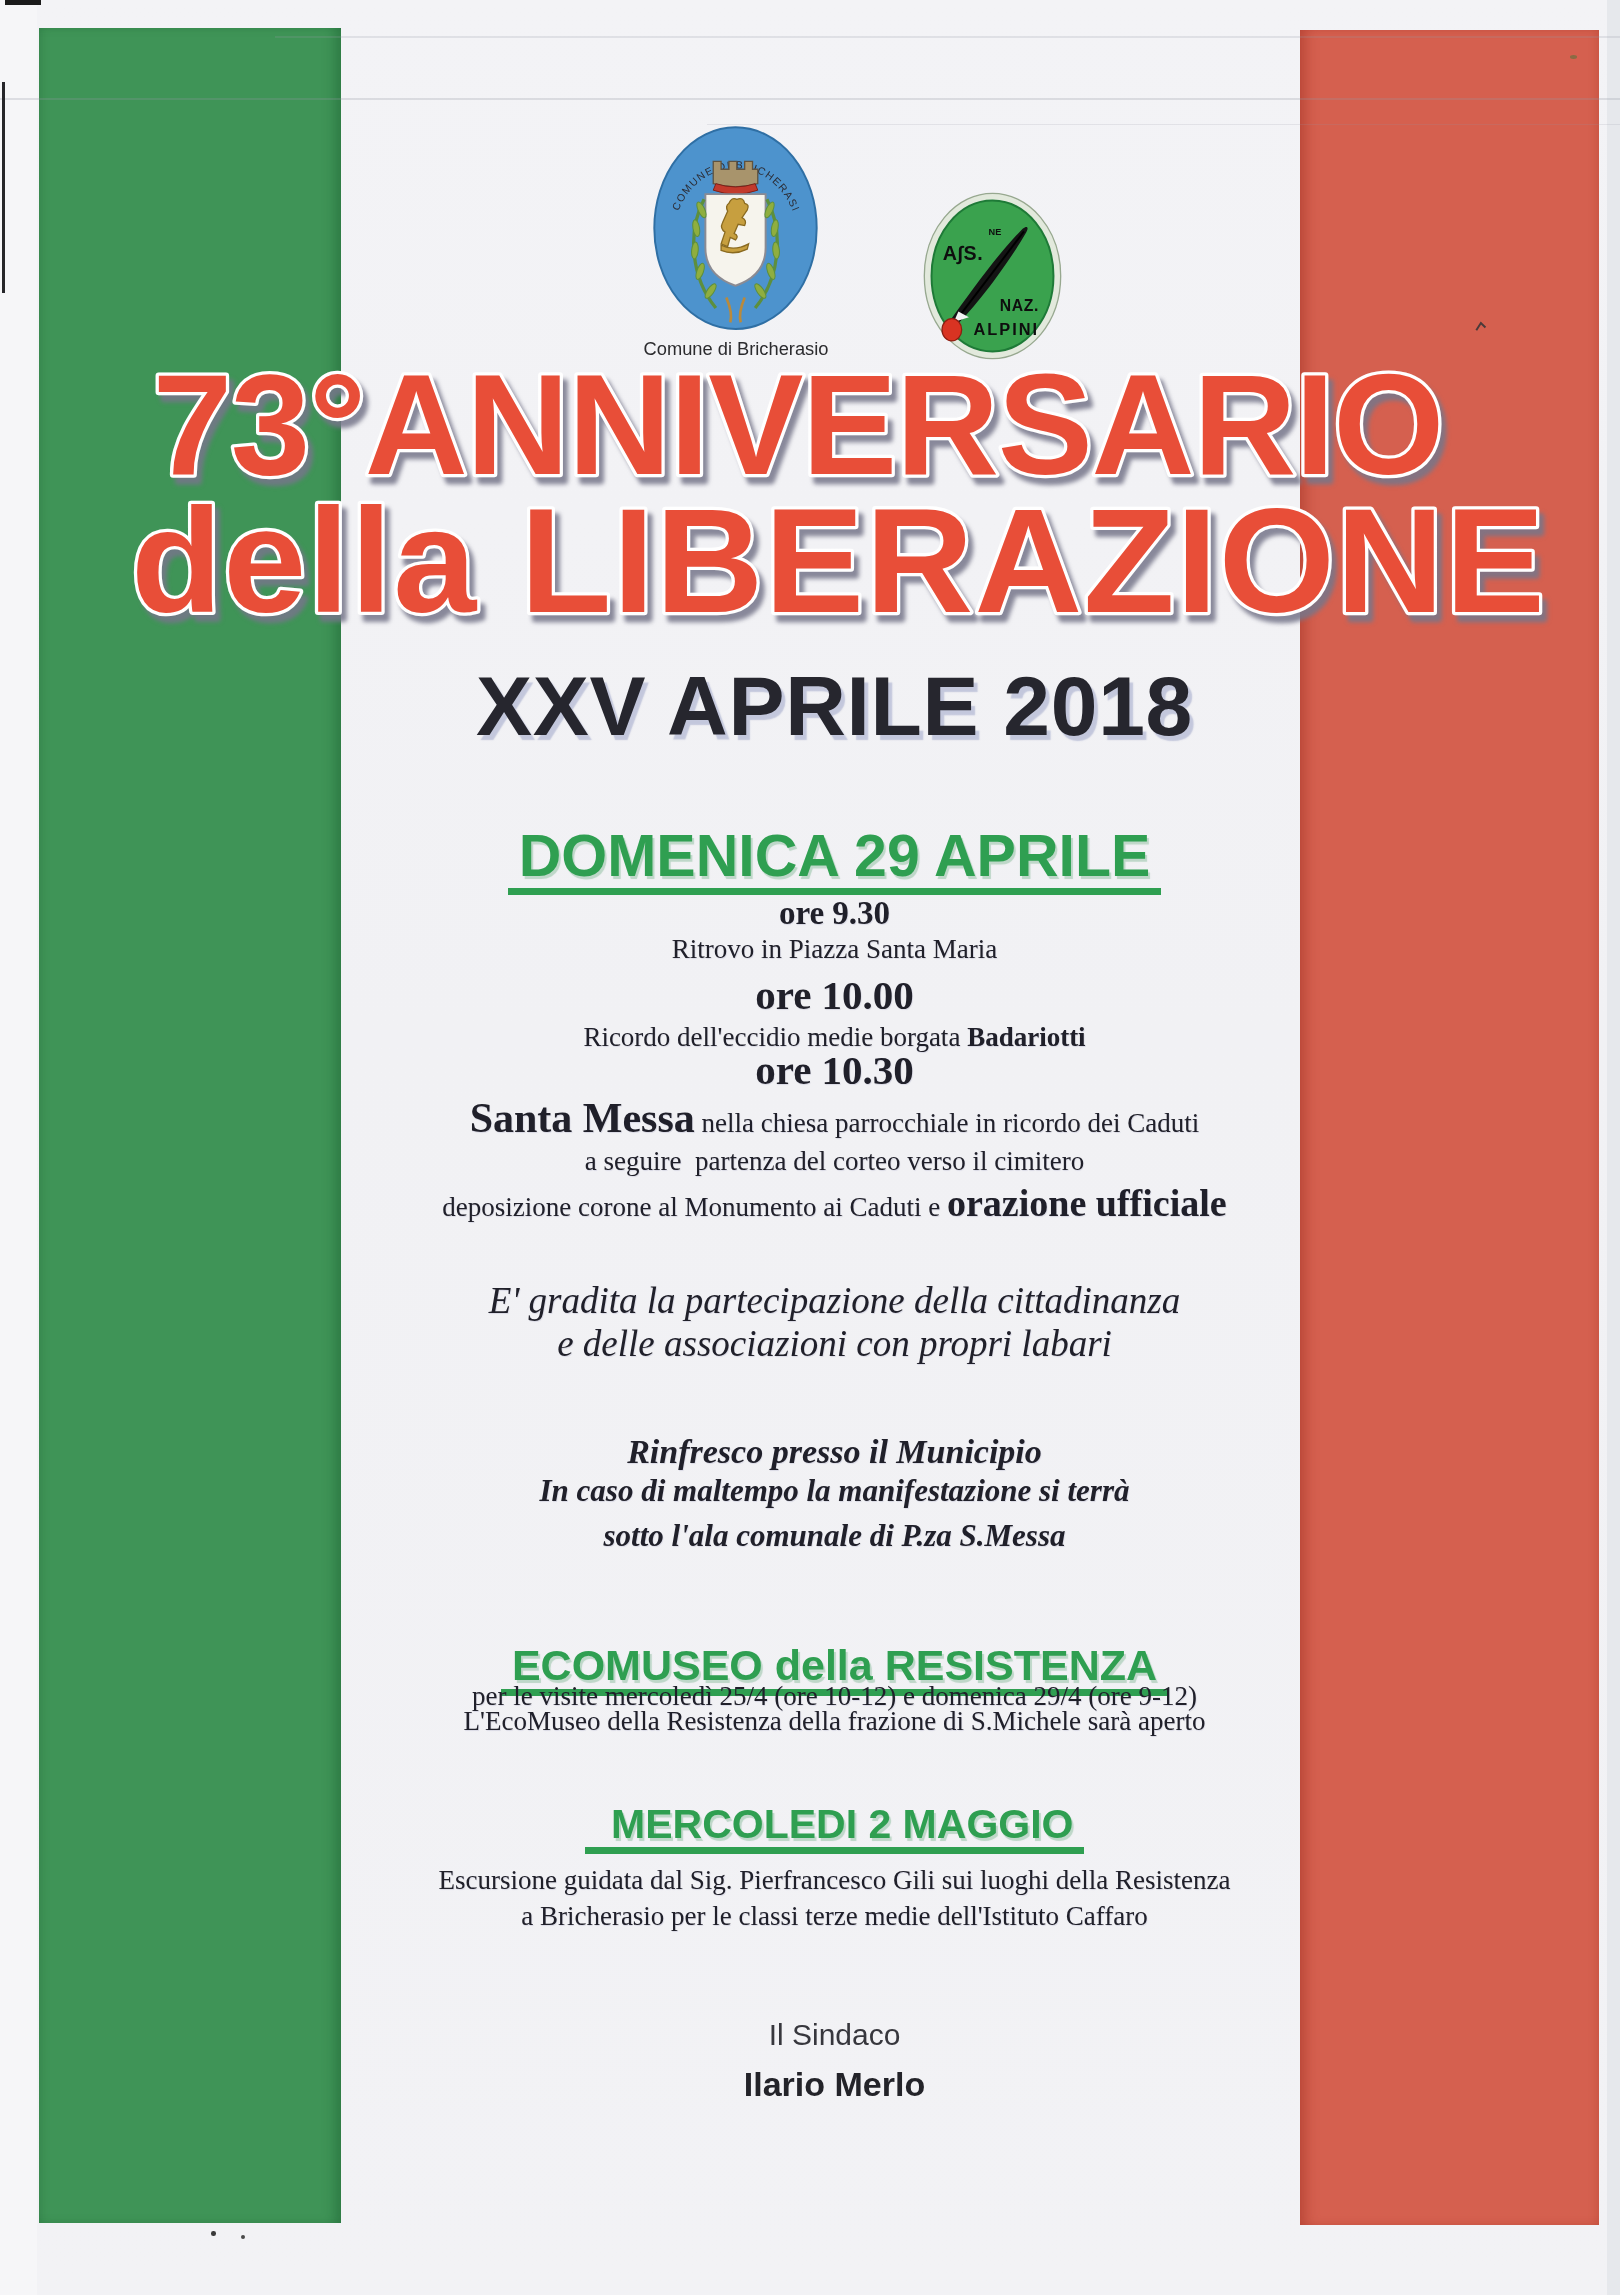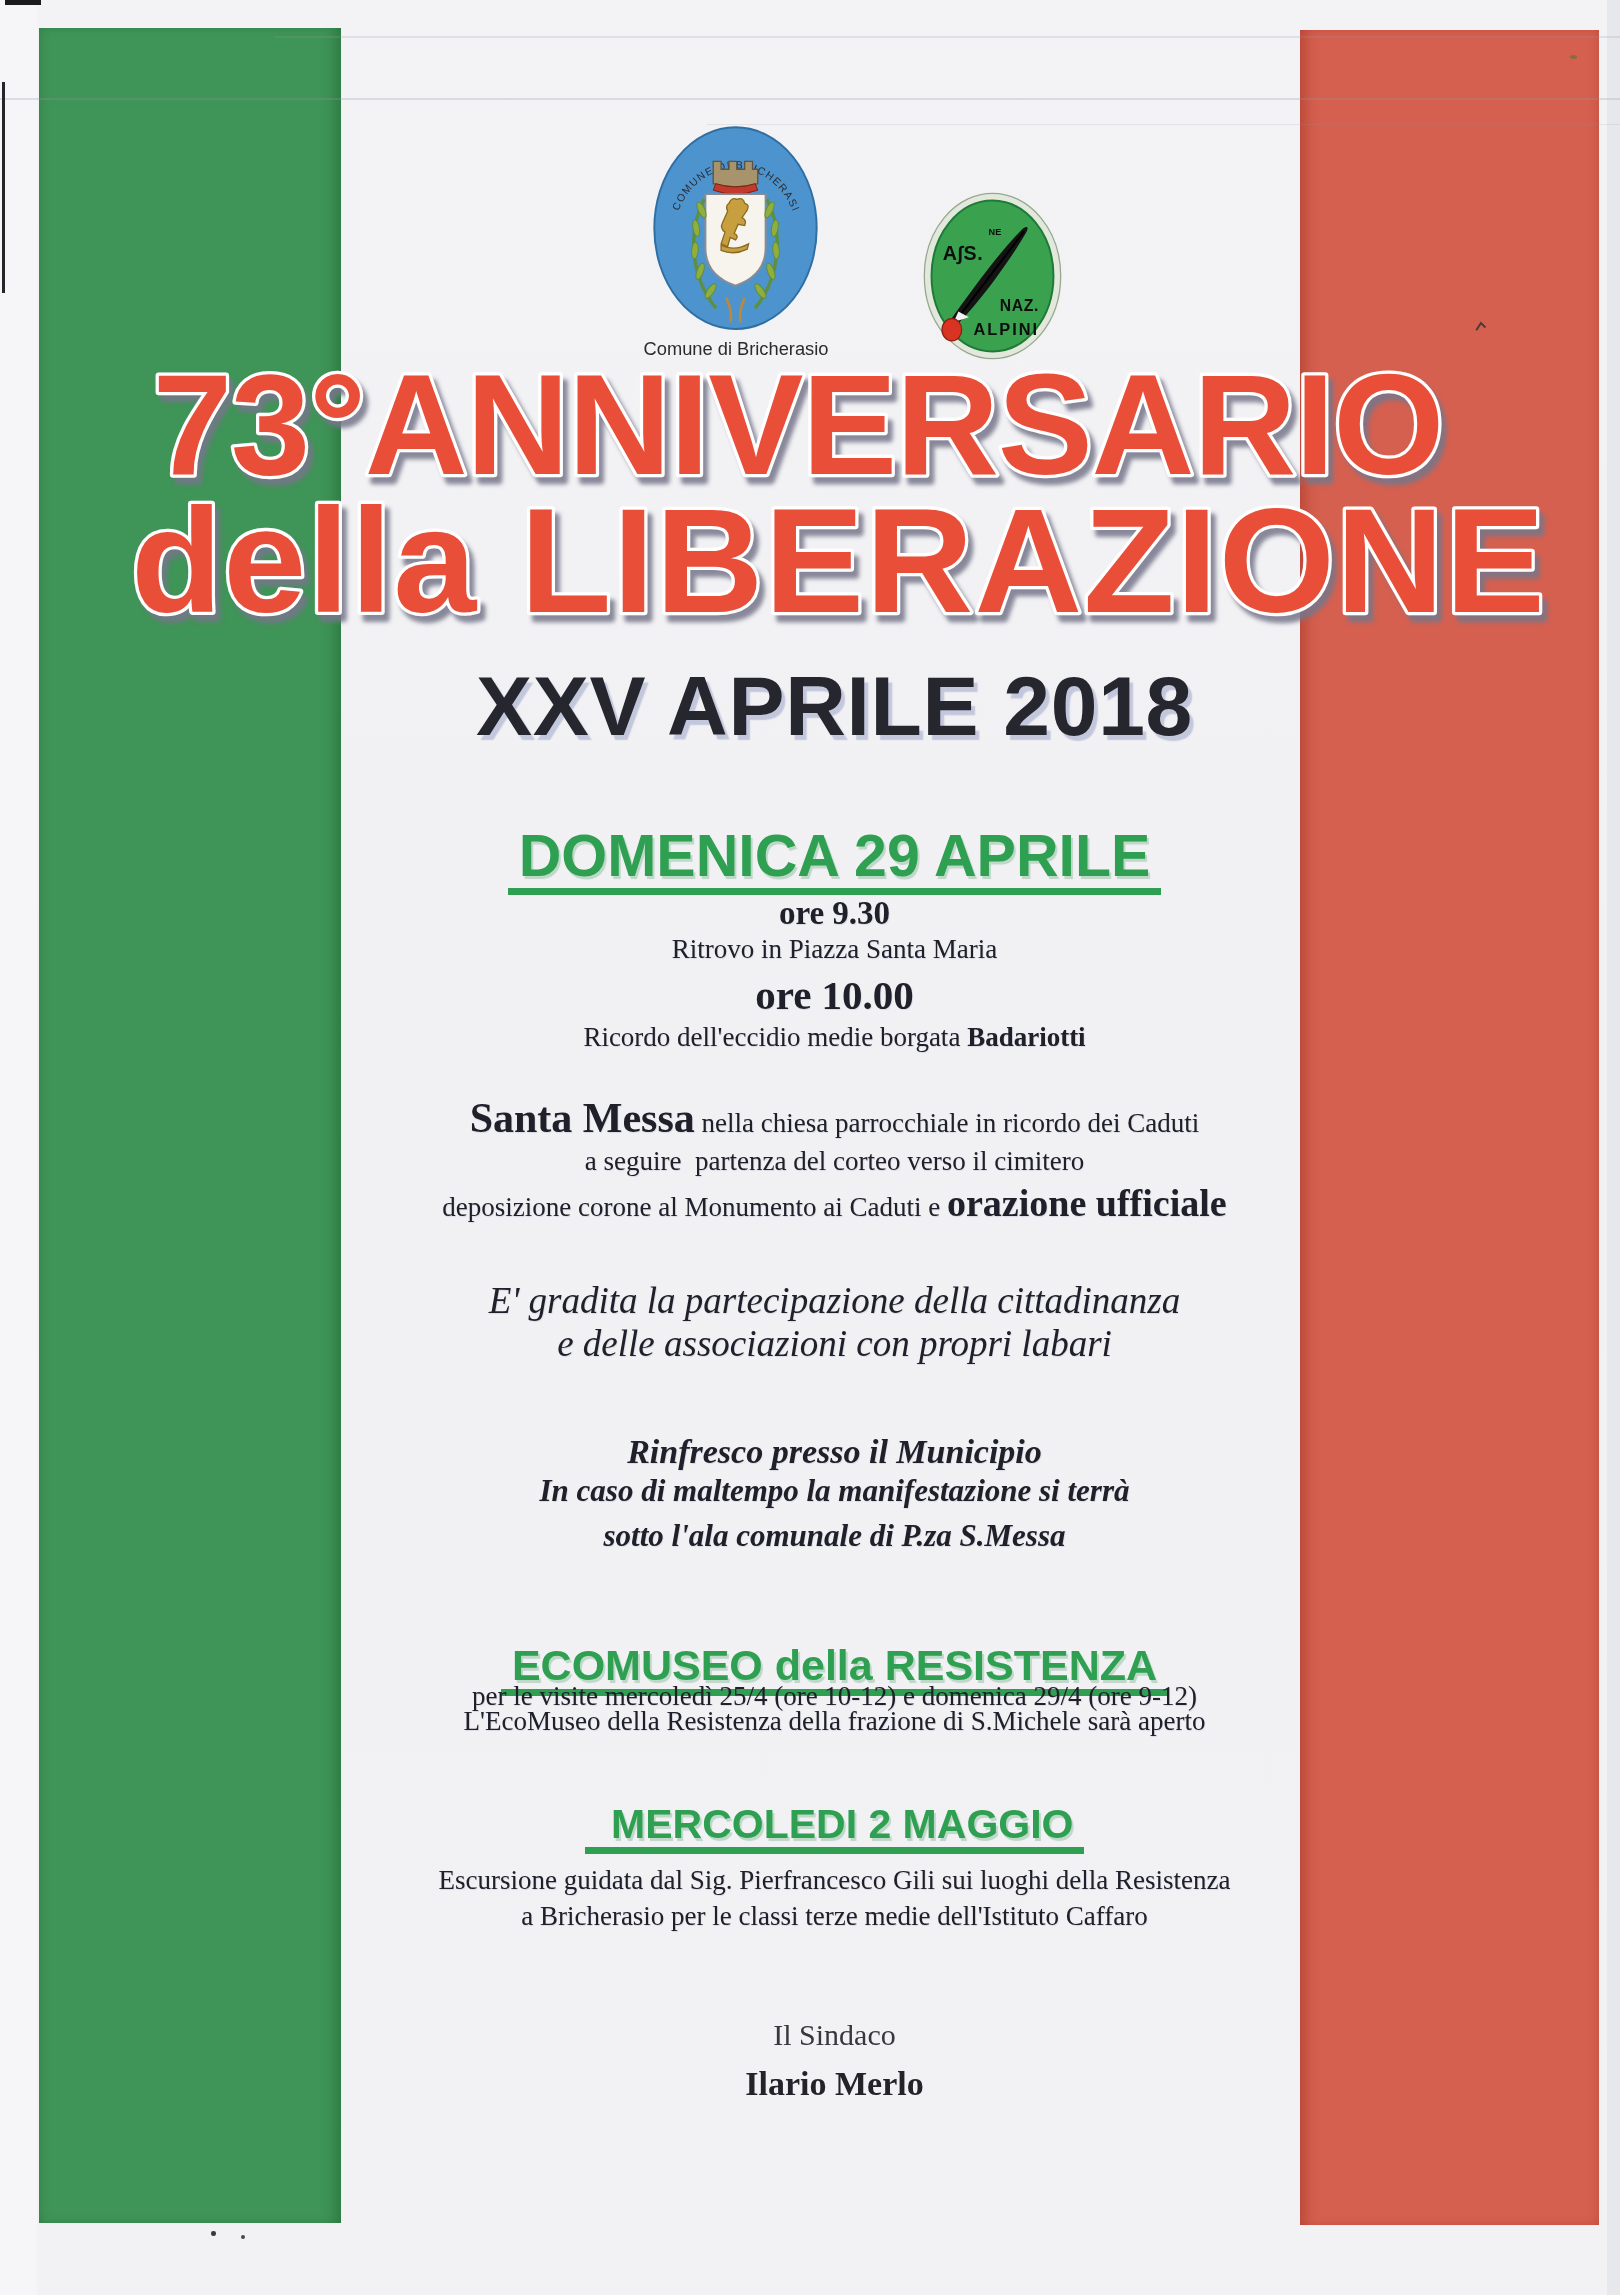--- a/index.html
+++ b/index.html
@@ -38,21 +38,21 @@
   .t1,.t2{
     font-family:"Liberation Sans",sans-serif;font-weight:bold;
     fill:#e84e38;stroke:#ffffff;stroke-width:10px;stroke-linejoin:round;paint-order:stroke;
   }
   .t1{font-size:218px;letter-spacing:-2px;}
   .t2{font-size:228px;letter-spacing:2px;}
 
   
   .line{position:absolute;left:72px;width:1525px;text-align:center;line-height:1;white-space:pre;}
   .serif{font-family:"Liberation Serif",serif;color:#20202a;text-shadow:0.7px 1.3px 0.7px rgba(95,95,150,.16);}
-  .sans{font-family:Liberation Serif, serif;}
+  .sans{font-family:Liberation Sans, sans-serif;}
   .b{font-weight:bold;}
   .it{font-style:italic;}
   .subtitle{
     font-family:"Liberation Sans",sans-serif;font-weight:bold;font-size:84px;
     color:#26262e;letter-spacing:0.7px;text-shadow:3.9px 4.6px 1.3px rgba(108,120,175,.35);
   }
   .hgreen{
     font-family:"Liberation Sans",sans-serif;font-weight:bold;color:#2f9f51;
     text-shadow:2px 2.6px 0.7px rgba(140,190,158,.5);
   }
@@ -152,20 +152,21 @@
   </svg>
 
   <div class="line subtitle" style="top:664px">XXV APRILE 2018</div>
 
   <div class="line hgreen" style="top:827px;font-size:59px"><span class="gu">DOMENICA 29 APRILE</span></div>
 
   <div class="line serif b" style="top:897px;font-size:33px">ore 9.30</div>
   <div class="line serif" style="top:936px;font-size:27px">Ritrovo in Piazza Santa Maria</div>
   <div class="line serif b" style="top:975px;font-size:41px">ore 10.00</div>
   <div class="line serif" style="top:1024px;font-size:27px"><span>Ricordo dell'eccidio medie borgata </span><span class="b">Badariotti</span></div>
+  <div class="line serif b" style="top:1050px;font-size:41px">ore 10.30</div>
   <div class="line serif" style="top:1097px;font-size:42px"><span class="b">Santa Messa</span><span style="font-size:27px"> nella chiesa parrocchiale in ricordo dei Caduti</span></div>
   <div class="line serif" style="top:1148px;font-size:27px">a seguire partenza del corteo verso il cimitero</div>
   <div class="line serif" style="top:1184px;font-size:38px"><span style="font-size:27px">deposizione corone al Monumento ai Caduti e </span><span class="b">orazione ufficiale</span></div>
 
   <div class="line serif it" style="top:1282px;font-size:37px">E' gradita la partecipazione della cittadinanza</div>
   <div class="line serif it" style="top:1325px;font-size:37px">e delle associazioni con propri labari</div>
   <div class="line serif it b" style="top:1435px;font-size:34px">Rinfresco presso il Municipio</div>
   <div class="line serif it b" style="top:1475px;font-size:31px">In caso di maltempo la manifestazione si terrà</div>
   <div class="line serif it b" style="top:1520px;font-size:31px">sotto l'ala comunale di P.za S.Messa</div>
 

